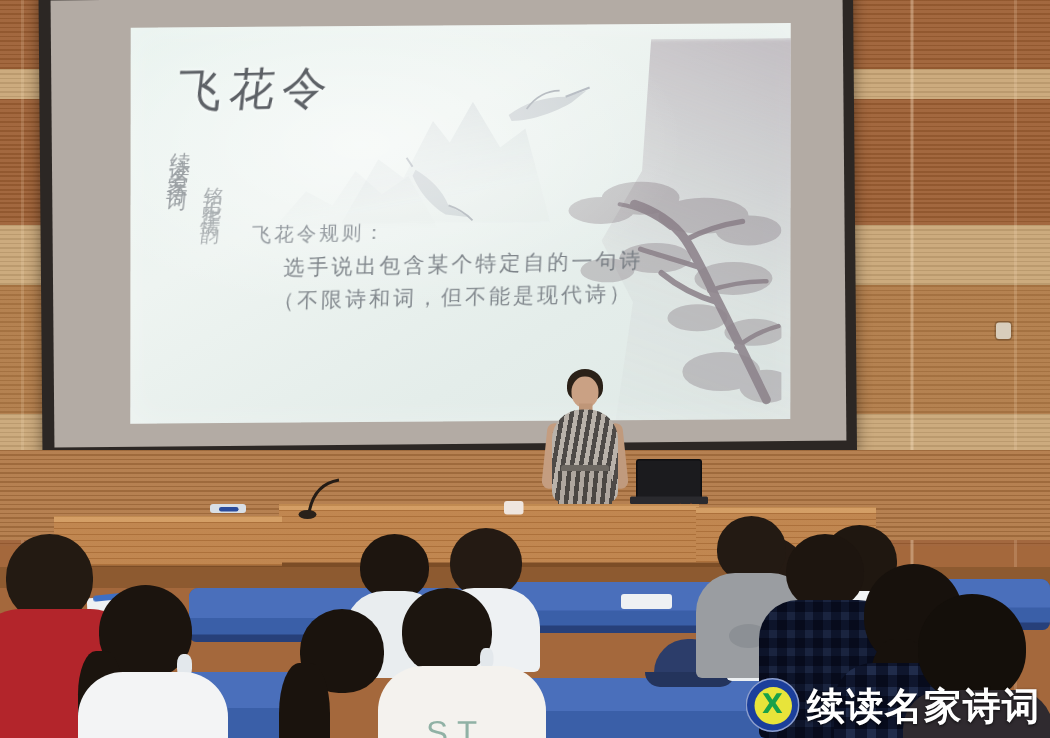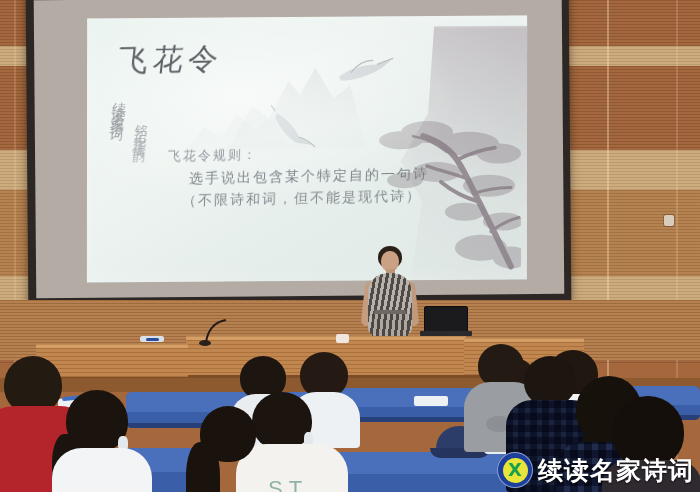--- a/index.html
+++ b/index.html
@@ -353,21 +353,21 @@
     <div style="position:absolute;left:64px;top:94px;width:28px;height:16px;background:#8fc3e8;border-radius:6px;opacity:.85;"></div>
   </div>
 
   <div class="person" style="left:60px;top:390px;">
     <div class="head" style="position:relative;left:6px;width:62px;height:62px;background:#1b140e;"></div>
     <div class="pony" style="left:-8px;top:44px;width:30px;height:72px;background:#1b140e;"></div>
     <div class="earloop" style="left:58px;top:46px;width:10px;height:16px;"></div>
     <div class="torso" style="left:-8px;top:58px;width:100px;height:70px;background:#f3f4f5;border-radius:30px 30px 0 0;"></div>
   </div>
 
-  <div class="person" style="left:252px;top:392px;">
+  <div class="person" style="left:268px;top:392px;">
     <div class="head" style="position:relative;left:0;width:60px;height:58px;background:#1c150f;"></div>
     <div class="earloop" style="left:52px;top:40px;width:9px;height:14px;"></div>
     <div class="torso" style="left:-16px;top:52px;width:112px;height:78px;background:#f4f2ee;border-radius:30px 30px 0 0;"></div>
     <div style="position:absolute;left:16px;top:84px;font-size:22px;letter-spacing:6px;color:#3f7d6a;opacity:.55;
                 font-family:'Liberation Sans',sans-serif;">ST</div>
   </div>
 
   <div class="person" style="left:200px;top:406px;">
     <div class="head" style="position:relative;width:56px;height:56px;background:#1a130d;"></div>
     <div class="pony" style="left:-14px;top:36px;width:34px;height:84px;background:#1a130d;"></div>

